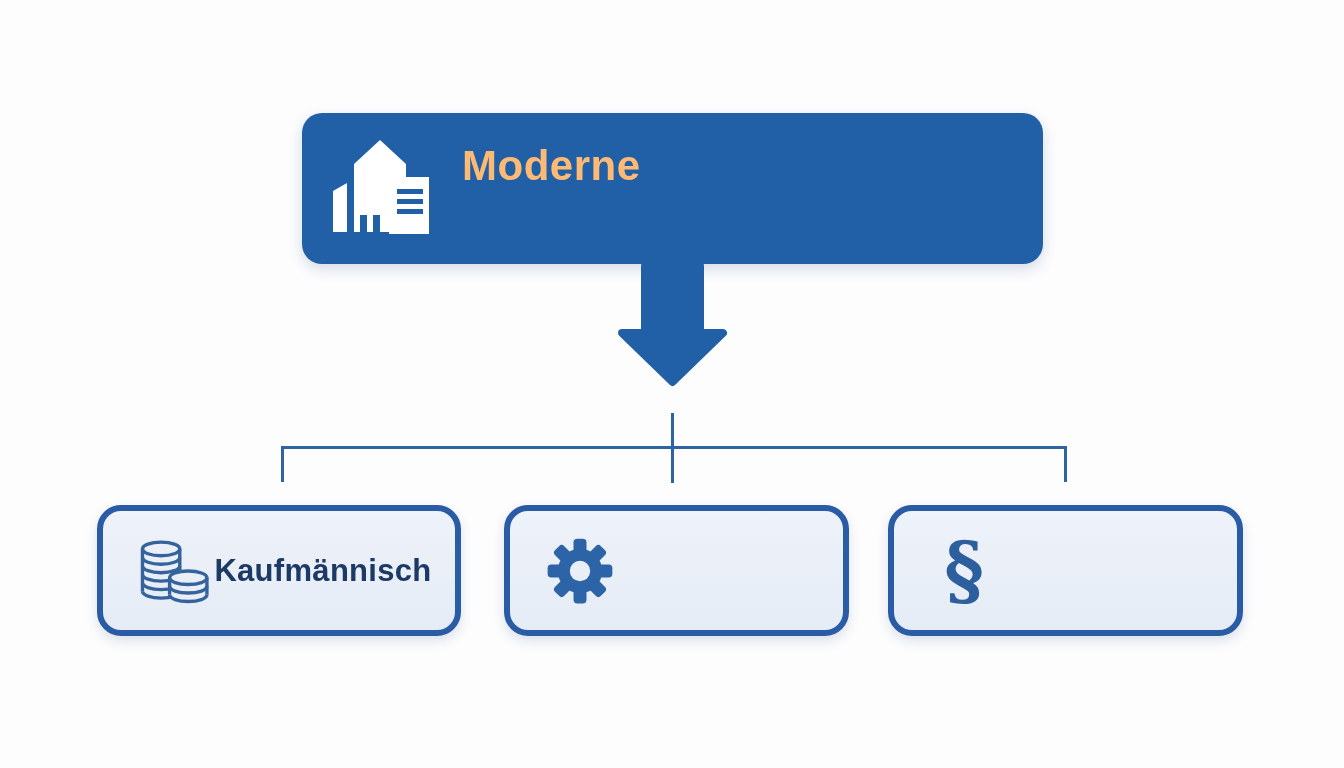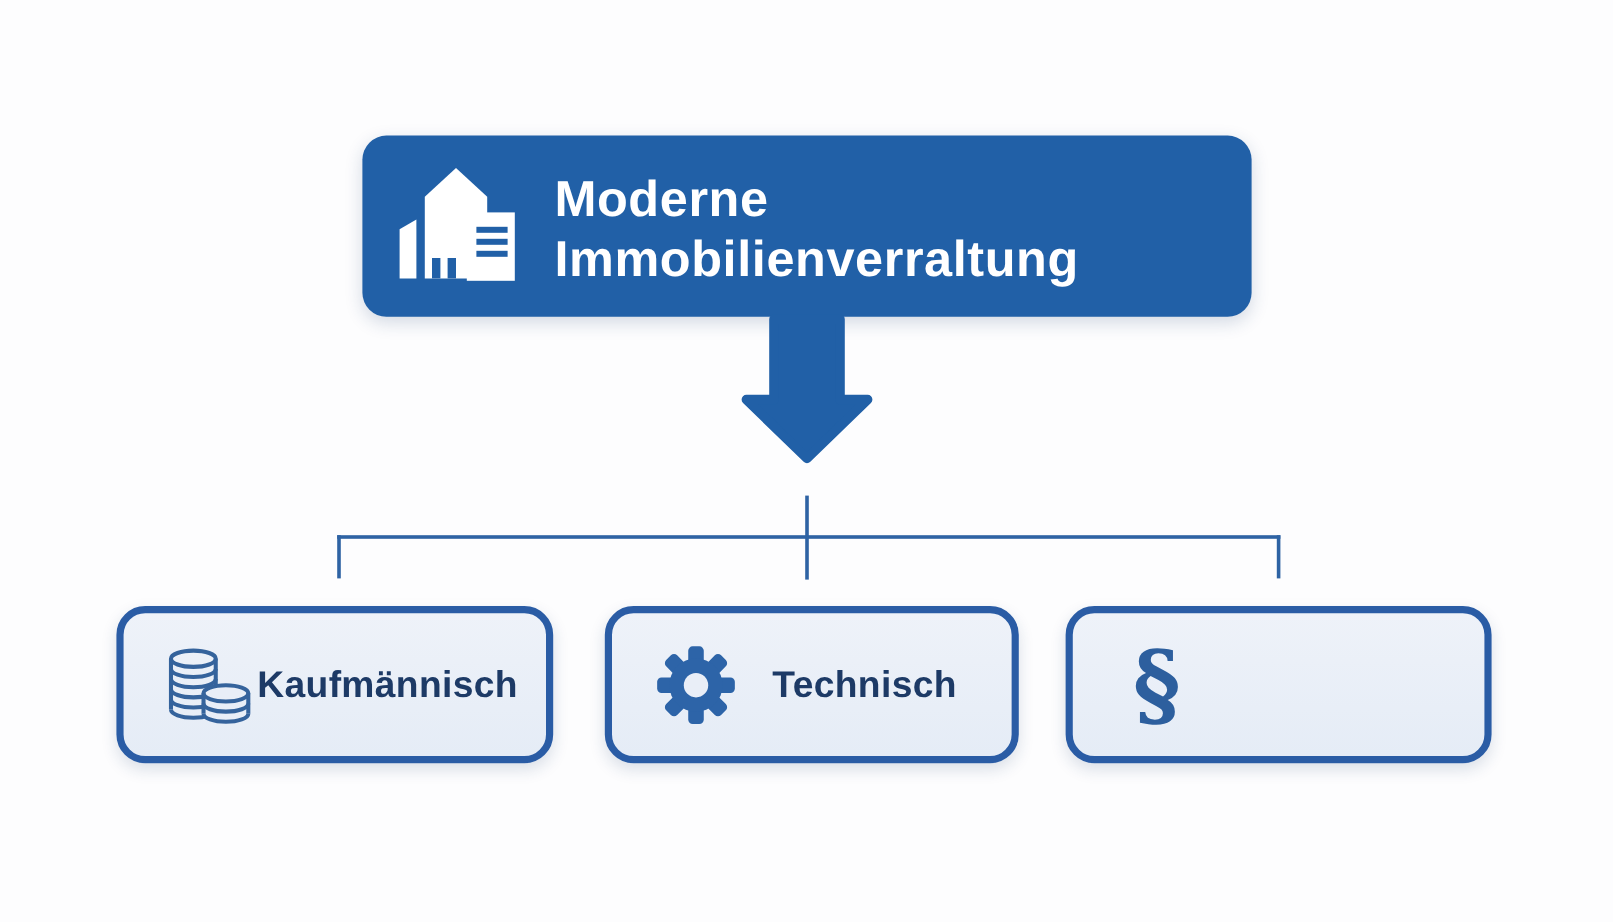--- a/index.html
+++ b/index.html
@@ -24,21 +24,21 @@
     align-items: center;
   }
   .header-icon {
     position: absolute;
     left: 24px; top: 16px;
     width: 115px; height: 120px;
   }
   .header-title {
     position: absolute;
     left: 160px; top: 28px;
-    color: #ffffff;
+    color: #fdba74;
     font-size: 42px;
     font-weight: bold;
     line-height: 50px;
     letter-spacing: 0.5px;
     white-space: nowrap;
   }
 
   
   .big-arrow {
     position: absolute;
@@ -108,21 +108,20 @@
       <rect x="34" y="86" width="7" height="17" fill="#2160a7"></rect>
       <rect x="47" y="86" width="7" height="17" fill="#2160a7"></rect>
 
       <rect x="63" y="48" width="40" height="57" fill="#ffffff"></rect>
       <rect x="71" y="60" width="26" height="5" fill="#2160a7"></rect>
       <rect x="71" y="70" width="26" height="5" fill="#2160a7"></rect>
       <rect x="71" y="80" width="26" height="5" fill="#2160a7"></rect>
     </svg>
     <div class="header-title">
       <div>Moderne</div>
-      <div>Immobilienverraltung</div>
     </div>
   </div>
 
   <svg class="big-arrow" viewBox="0 0 120 128" xmlns="http://www.w3.org/2000/svg" aria-hidden="true">
     <path d="M32 4 L32 71 L9 71 L59.5 120 L110 71 L87 71 L87 4 Z" fill="#2160a7" stroke="#2160a7" stroke-width="8" stroke-linejoin="round"></path>
   </svg>
 
   <div class="line line-v-center"></div>
   <div class="line line-h"></div>
   <div class="line line-v-left"></div>
@@ -183,21 +182,20 @@
               <rect x="33" y="5" width="14" height="16" rx="4"></rect>
             </g>
           <g transform="rotate(315 40 40)">
               <rect x="33" y="5" width="14" height="16" rx="4"></rect>
             </g>
           <circle cx="40" cy="40" r="24"></circle>
         </g>
         <circle cx="40" cy="40" r="11" fill="#e9eef7"></circle>
       </svg>
     </div>
-    <div class="branch-label">Technisch</div>
   </div>
 
   <div class="branch-box branch-3">
     <div class="branch-icon">
       <span class="section-glyph">§</span>
     </div>
   </div>
 
 </div>
 

